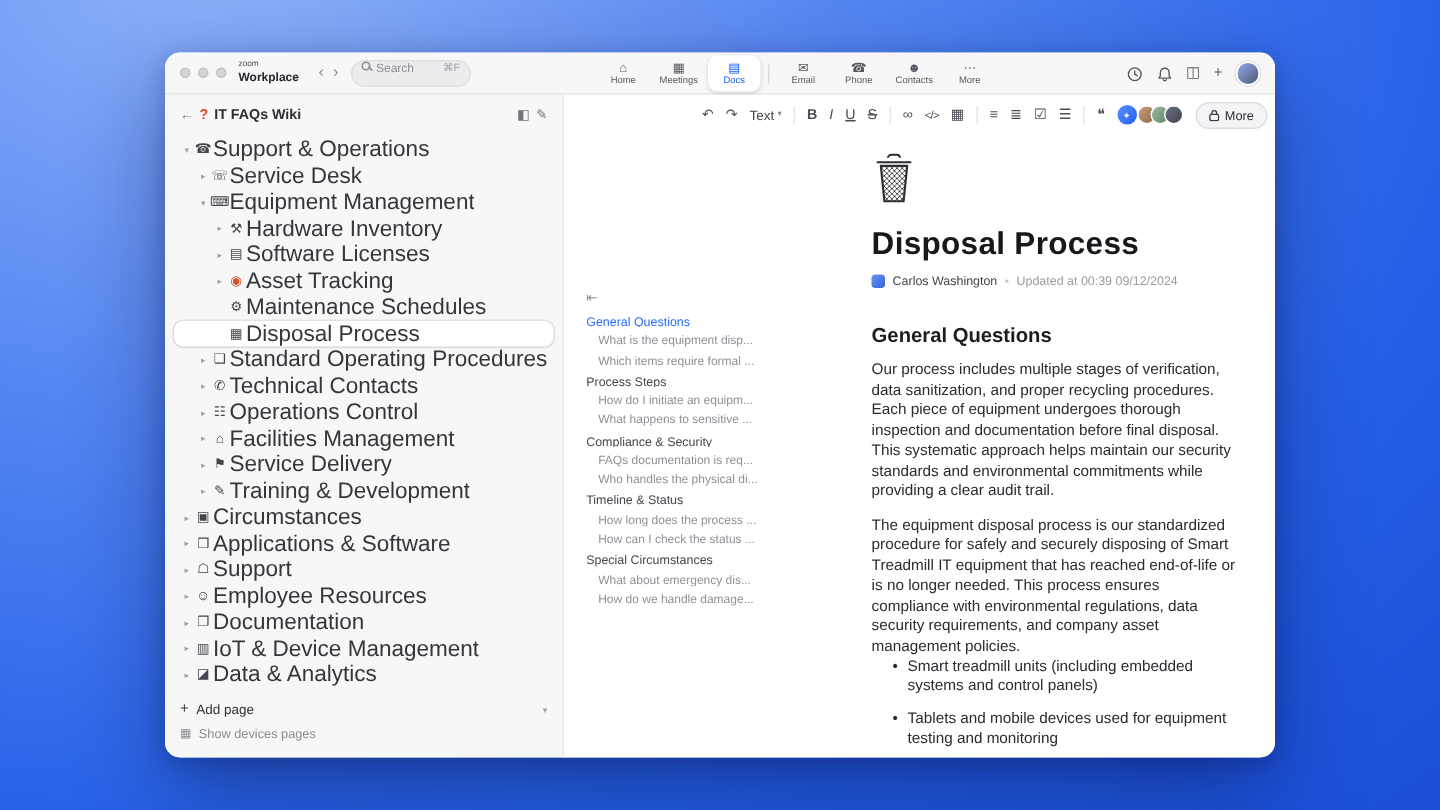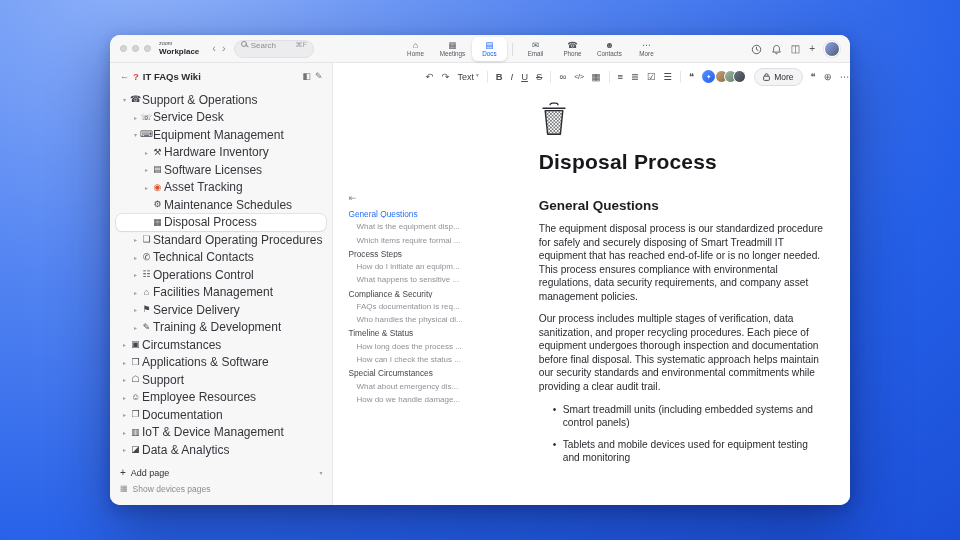--- a/index.html
+++ b/index.html
@@ -43,21 +43,21 @@
   .sb-head{flex:0 0 26px;display:flex;align-items:center;gap:4px;padding:0 10px}
   .sb-back{color:#6f7177;font-size:9px}
   .sb-q{color:#e8422c;font-weight:bold;font-size:9.5px}
   .sb-title{font-size:9.5px;font-weight:bold;color:#2b2d31;flex:1;white-space:nowrap;overflow:hidden}
   .sb-hic{color:#73757b;font-size:9px}
   .tree{flex:1;padding:2px 6px 0;overflow:hidden}
   .trow{height:17.5px;display:flex;align-items:center;border-radius:6px;padding-right:4px}
   .trow.selected{background:#fff;box-shadow:0 0 0 1px rgba(0,0,0,.08),0 1px 2px rgba(0,0,0,.05)}
   .tchev{width:9px;flex:0 0 9px;font-size:6px;color:#9fa1a7;text-align:center}
   .tic{width:13px;flex:0 0 13px;font-size:9px;text-align:center;color:#43464c;line-height:1}
-  .tlabel{font-size:12px;color:#34363b;white-space:nowrap;overflow:hidden;text-overflow:ellipsis}
+  .tlabel{font-size:15px;color:#34363b;white-space:nowrap;overflow:hidden;text-overflow:ellipsis}
   .sb-foot{padding:2px 10px 8px}
   .add-page{height:17px;display:flex;align-items:center;gap:5px;font-size:9px;color:#2f3136}
   .add-page .plus{font-size:10px;color:#3a3c42;line-height:1}
   .add-page .chev{margin-left:auto;font-size:6px;color:#9fa1a7}
   .show-deleted{height:16px;display:flex;align-items:center;gap:5px;font-size:8.5px;color:#8a8c92}
   .del-ic{font-size:8px;color:#8a8c92;line-height:1}
 
   
   .main{flex:1;display:flex;flex-direction:column;min-width:0;background:#fff}
   .doc-toolbar{flex:0 0 27px;display:flex;align-items:center;padding-left:92px;padding-right:10px}
@@ -92,21 +92,21 @@
   .title{font-size:21px;font-weight:bold;color:#17181b;margin-top:10px;letter-spacing:.2px}
   .byline{display:flex;align-items:center;gap:5px;margin-top:7px}
   .byl-av{width:9px;height:9px;border-radius:2.5px;background:linear-gradient(135deg,#6b95f2,#2f62d8)}
   .byl-name{font-size:8.3px;color:#44464c}
   .byl-dot{font-size:8px;color:#c3c4c8}
   .byl-upd{font-size:8.3px;color:#9a9ca2}
   .sec{font-size:13.5px;font-weight:bold;color:#1c1d21;margin-top:24px}
   .q{font-size:11px;font-weight:bold;color:#1c1d21;margin-top:18px}
   .q.q2{margin-top:22px}
   .para{font-size:10.2px;line-height:13.5px;color:#2a2c31;margin-top:9px}
-  .blts{margin-top:10px;padding-left:14px;list-style:none}
+  .blts{padding-left:14px;list-style:none}
   .blts li{font-size:10.2px;color:#2a2c31;margin-bottom:8.5px;position:relative;padding-left:10px;line-height:13px}
   .blts li::before{content:"•";position:absolute;left:0;top:0;color:#2a2c31}
 </style>
 </head>
 <body>
 
 <div class="window">
 
   <div class="titlebar">
     <div class="traffic">
@@ -379,23 +379,29 @@
               <defs>
                 <pattern id="hx" width="3.4" height="3.4" patternUnits="userSpaceOnUse">
                   <path d="M0 3.4 L3.4 0 M0 0 L3.4 3.4" stroke="#2b2d31" stroke-width="0.55"></path>
                 </pattern>
               </defs>
               <path d="M11 3.2 C11 2 12 1.2 13.2 1.2 H16.8 C18 1.2 19 2 19 3.2" fill="none" stroke="#2b2d31" stroke-width="1.3"></path>
               <path d="M4 6.2 H26" stroke="#2b2d31" stroke-width="1.4" stroke-linecap="round"></path>
               <path d="M6.2 8.6 L8.6 32.2 H21.4 L23.8 8.6 Z" fill="url(#hx)" stroke="#2b2d31" stroke-width="1.4" stroke-linejoin="round"></path>
             </svg>
             <h1 class="title">Disposal Process</h1>
+            <div class="byline">
+              <span class="byl-av"></span>
+              <span class="byl-name">Carlos Washington</span>
+              <span class="byl-dot">•</span>
+              <span class="byl-upd">Updated at 00:39 09/12/2024</span>
+            </div>
             <h2 class="sec">General Questions</h2>
+            <p class="para">Our process includes multiple stages of verification, data sanitization, and proper recycling procedures. Each piece of equipment undergoes thorough inspection and documentation before final disposal. This systematic approach helps maintain our security standards and environmental commitments while providing a clear audit trail.</p>
             <p class="para">The equipment disposal process is our standardized procedure for safely and securely disposing of Smart Treadmill IT equipment that has reached end-of-life or is no longer needed. This process ensures compliance with environmental regulations, data security requirements, and company asset management policies.</p>
-            <p class="para">Our process includes multiple stages of verification, data sanitization, and proper recycling procedures. Each piece of equipment undergoes thorough inspection and documentation before final disposal. This systematic approach helps maintain our security standards and environmental commitments while providing a clear audit trail.</p>
             <ul class="blts">
                 <li>Smart treadmill units (including embedded systems and control panels)</li>
                 <li>Tablets and mobile devices used for equipment testing and monitoring</li>
               </ul>
           </div>
         </div>
       </div>
     </main>
   </div>
 </div>

